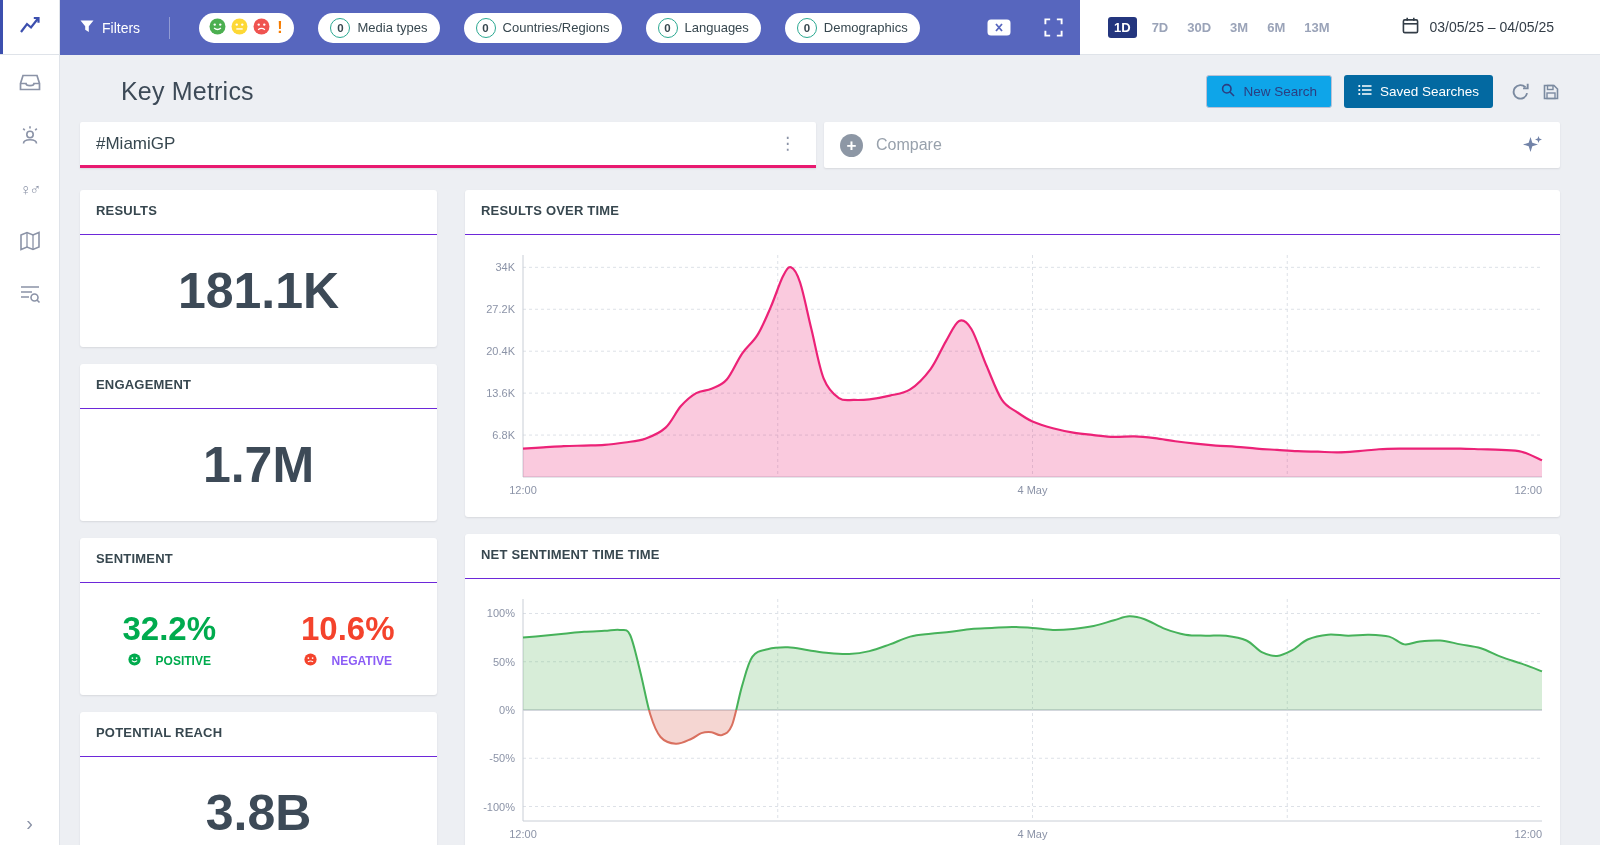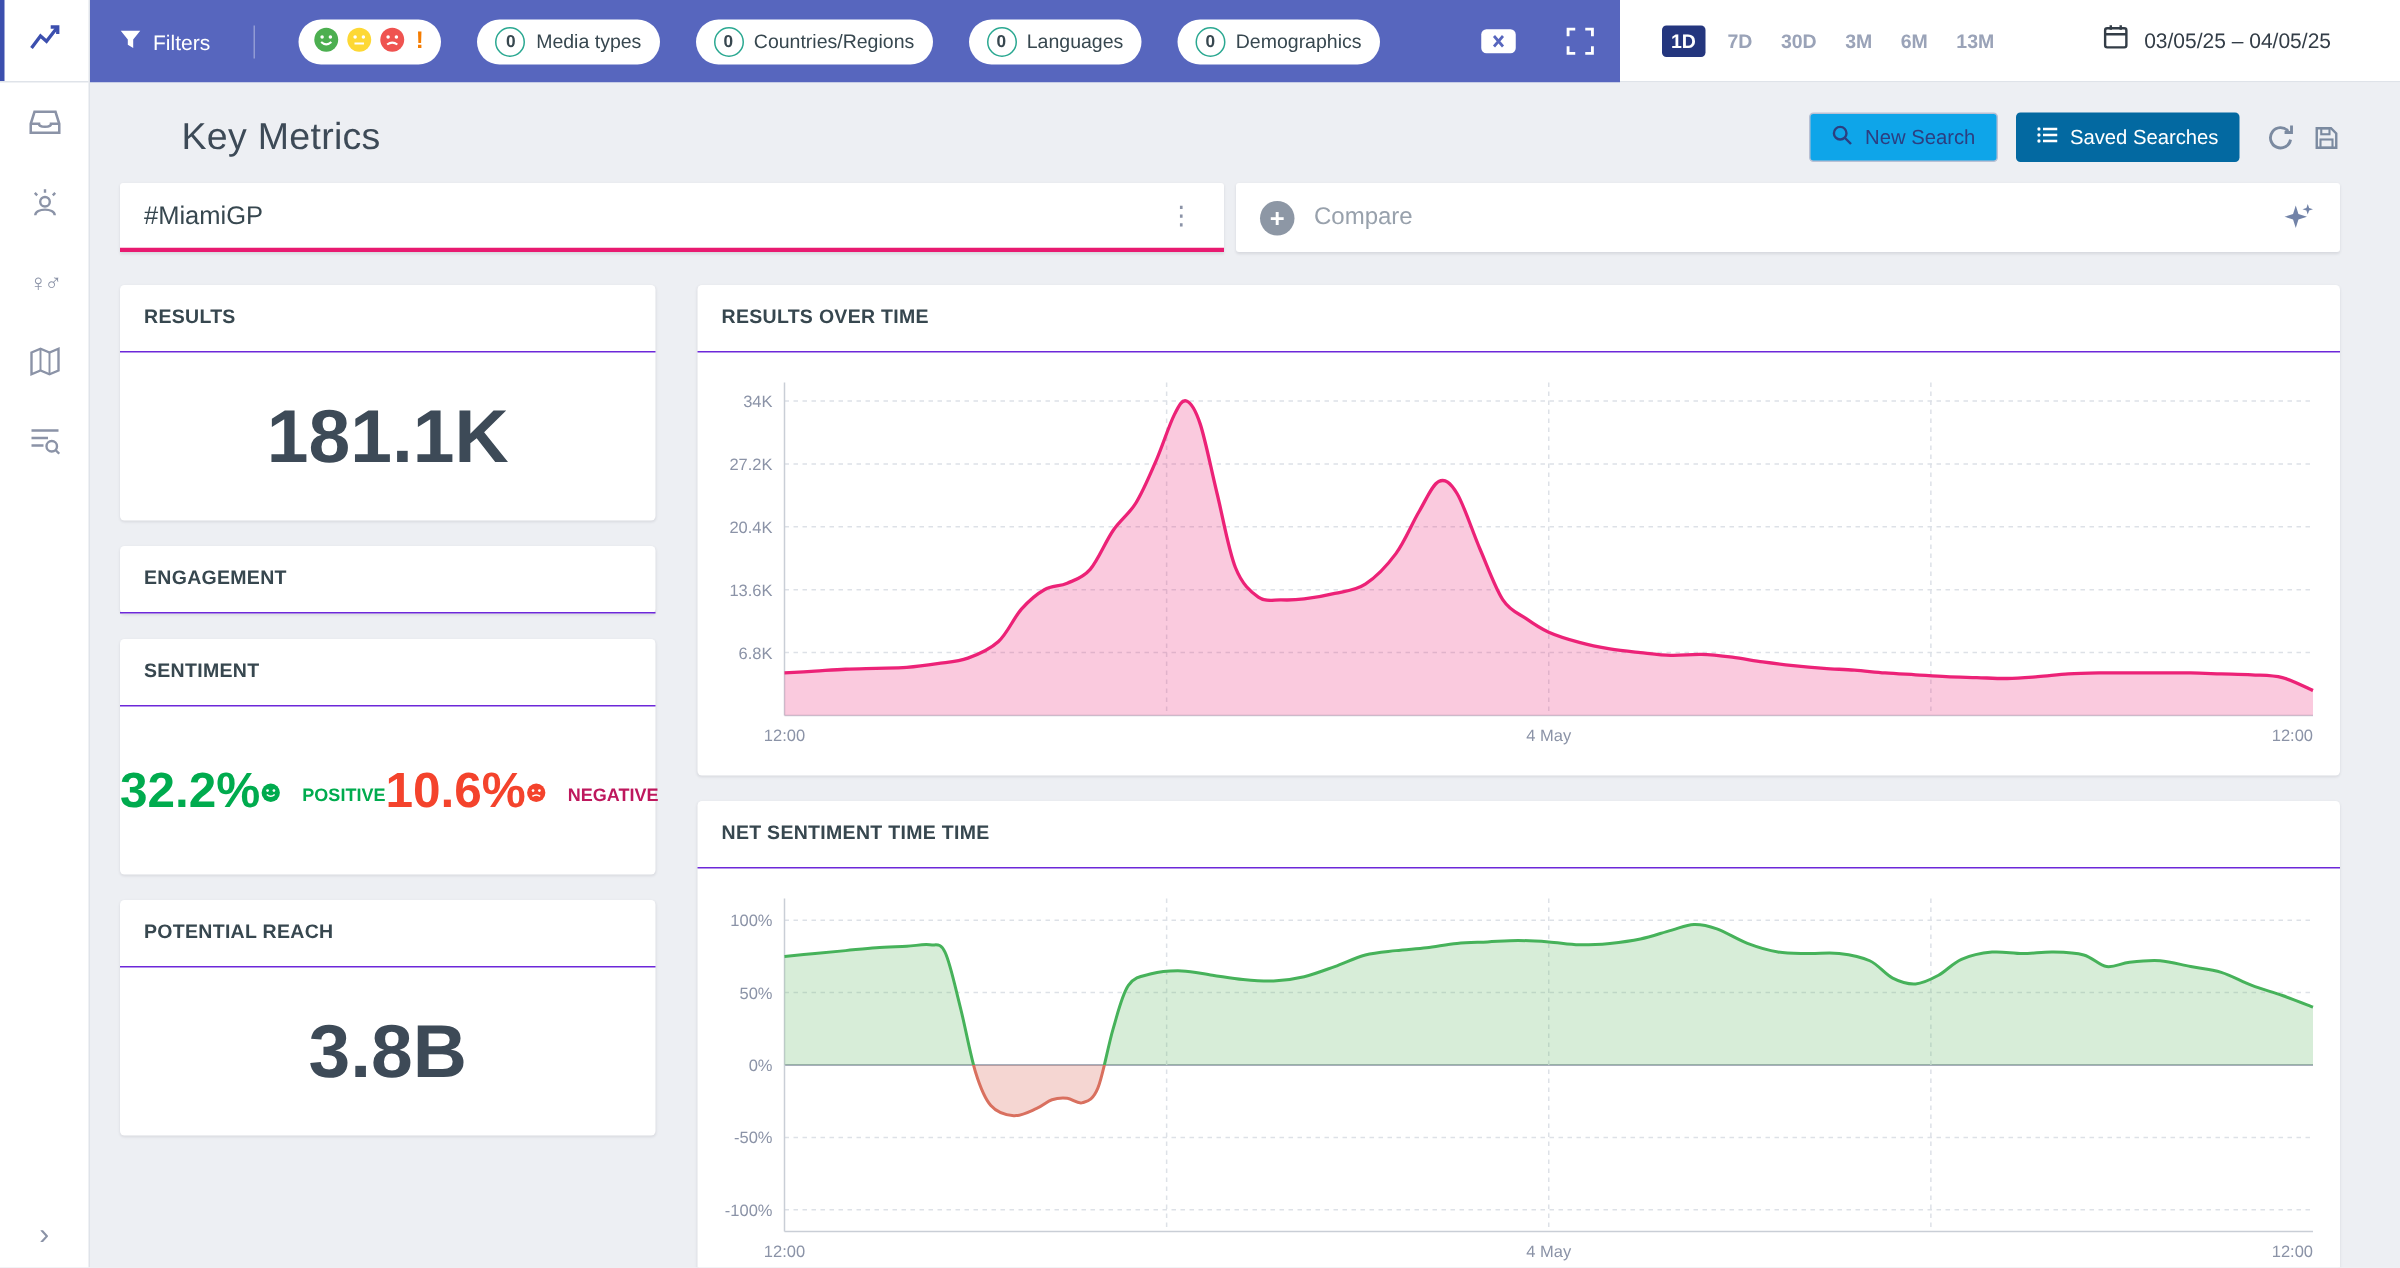--- a/index.html
+++ b/index.html
@@ -77,27 +77,27 @@
 
   .content { display:flex; gap:28px; padding:0 40px 0 20px; align-items:flex-start; }
   .col-left { width:357px; flex:none; }
   .col-right { flex:1; min-width:0; }
   .card { background:#fff; border-radius:3px; box-shadow:0 1px 2px rgba(16,24,40,.10); margin-bottom:17px; }
   .card-header { padding:13px 16px 16px; font-size:13px; font-weight:bold; color:#37474f;
     border-bottom:1px solid #6d28d9; letter-spacing:.2px; }
   .metric-value { height:112px; display:flex; align-items:center; justify-content:center;
     font-size:50px; font-weight:bold; color:#3d4a57; }
   .sent-row { height:112px; display:flex; align-items:center; }
-  .sent { flex:1; display:flex; flex-direction:row; align-items:center; }
+  .sent { flex:1; display:flex; flex-direction:column; align-items:center; }
   .sent-value { font-size:33px; font-weight:bold; }
   .sent.pos .sent-value { color:#00ab4e; }
   .sent.neg .sent-value { color:#f4432c; }
   .sent-label { display:flex; align-items:center; gap:15px; font-size:12px; font-weight:bold; margin-top:5px; }
   .sent.pos .sent-label { color:#00ab4e; }
-  .sent.neg .sent-label { color:#be185d;justify-content:flex-end; }
+  .sent.neg .sent-label { color:#8b5cf6;justify-content:flex-end; }
   .chart-wrap { height:282px; width:100%; overflow:hidden; }
 </style>
 </head>
 <body>
 
 <div class="app">
 
   <aside class="sidebar">
     <div class="side-cell active">
       <span>
@@ -307,20 +307,21 @@
 
       <div class="content">
 
         <div class="col-left">
           <section class="card">
             <div class="card-header">RESULTS</div>
             <div class="metric-value">181.1K</div>
           </section>
           <section class="card">
             <div class="card-header">ENGAGEMENT</div>
+            <div class="metric-value">1.7M</div>
           </section>
           <section class="card">
             <div class="card-header">SENTIMENT</div>
             <div class="sent-row">
               <div class="sent pos">
                 <div class="sent-value">32.2%</div>
                 <div class="sent-label">
                   <span>
                     <svg width="13" height="13" viewBox="0 0 16 16">
                         <circle cx="8" cy="8" r="7.5" fill="#00ab4e"></circle>

